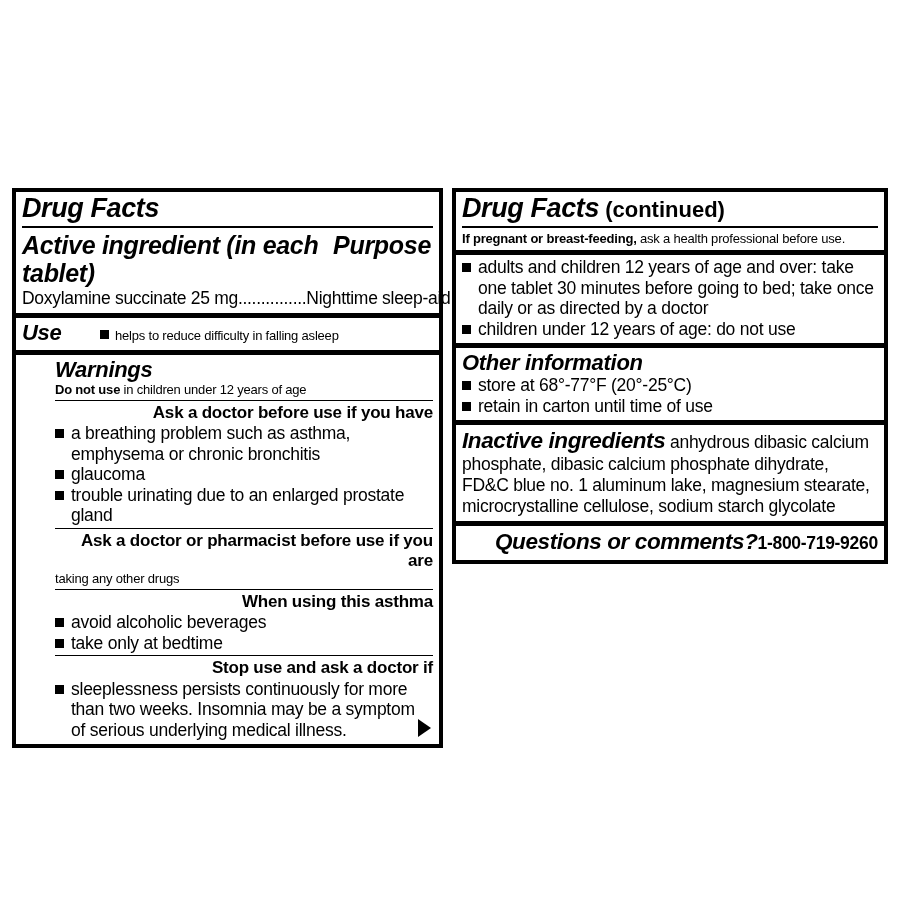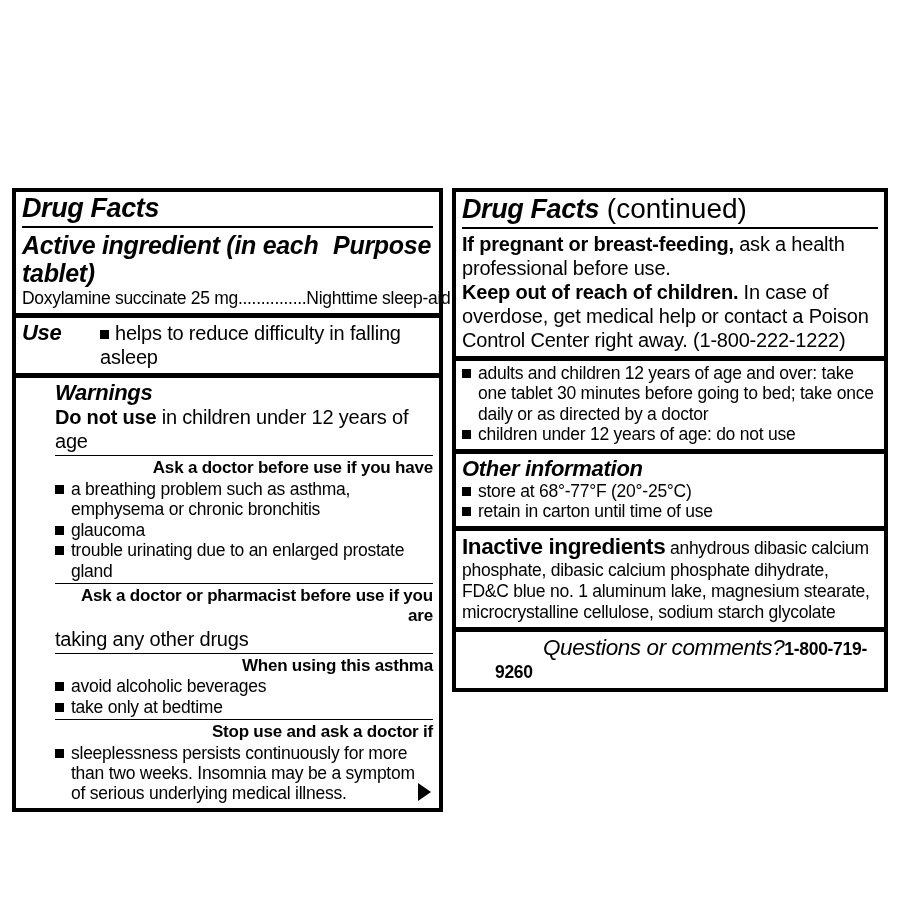--- a/index.html
+++ b/index.html
@@ -55,41 +55,41 @@
     font-style: italic;
     font-size: 27px;
     line-height: 1.1;
     letter-spacing: -0.4px;
     padding-bottom: 2px;
     margin-bottom: 3px;
     border-bottom: 2.4px solid #000;
   }
   .title .cont {
     font-style: normal;
-    font-weight: normal;
-    font-size: 28px;
+    font-weight: bold;
+    font-size: 22px;
     letter-spacing: 0;
   }
 
   .head-italic {
     font-weight: bold;
     font-style: italic;
     font-size: 22px;
     line-height: 1.14;
     letter-spacing: -0.3px;
   }
   .head-bold {
     font-weight: bold;
     font-size: 17px;
     line-height: 1.2;
     letter-spacing: -0.2px;
     text-align: right;
   }
   .body-text {
-    font-size: 20px;
+    font-size: 13px;
     line-height: 1.2;
     letter-spacing: -0.2px;
   }
   .body-text b, .inline-b { font-weight: bold; }
 
   
   .ai-head {
     display: flex;
     justify-content: space-between;
     align-items: baseline;
@@ -155,35 +155,35 @@
   }
 
   
   .ing-block {
     font-size: 17.5px;
     line-height: 1.2;
     letter-spacing: -0.25px;
   }
   .ing-block .ing-head {
     font-weight: bold;
+    font-style: italic;
     font-size: 22.5px;
     letter-spacing: -0.4px;
   }
 
   .questions {
     font-size: 17.5px;
     letter-spacing: -0.2px;
     line-height: 1.25;
   }
   .questions .q-head {
-    font-weight: normal;
+    font-weight: bold;
     font-style: italic;
     font-size: 22.5px;
     letter-spacing: -0.4px;
-    margin-left: 48px;
   }
   .questions .q-phone {
     font-weight: bold;
     font-size: 17.5px;
     letter-spacing: -0.3px;
   }
   .arrow {
     position: absolute;
     right: 2px;
     bottom: 3px;
@@ -257,21 +257,20 @@
 
     </div>
   </div>
 
   <div class="column" id="right-column">
 
     <div class="panel">
       <div class="title"><span>Drug Facts</span><span class="cont"> (continued)</span></div>
 
       <div class="body-text"><b>If pregnant or breast-feeding,</b><span> ask a health professional before use.</span></div>
-      <div class="body-text"><b>Keep out of reach of children.</b><span> In case of overdose, get medical help or contact a Poison Control Center right away. (1-800-222-1222)</span></div>
     </div>
 
     <div class="panel">
       <ul class="bullets">
         <li><span class="sq"></span><span>adults and children 12 years of age and over: take one tablet 30 minutes before going to bed; take once daily or as directed by a doctor</span></li>
         <li><span class="sq"></span><span>children under 12 years of age: do not use</span></li>
       </ul>
     </div>
 
     <div class="panel">

